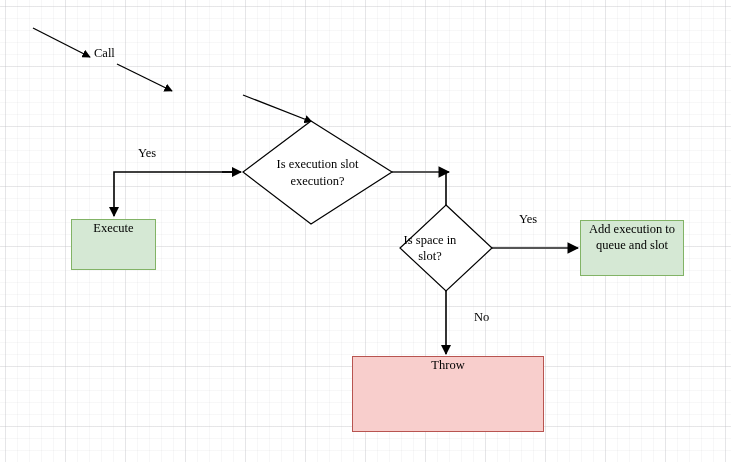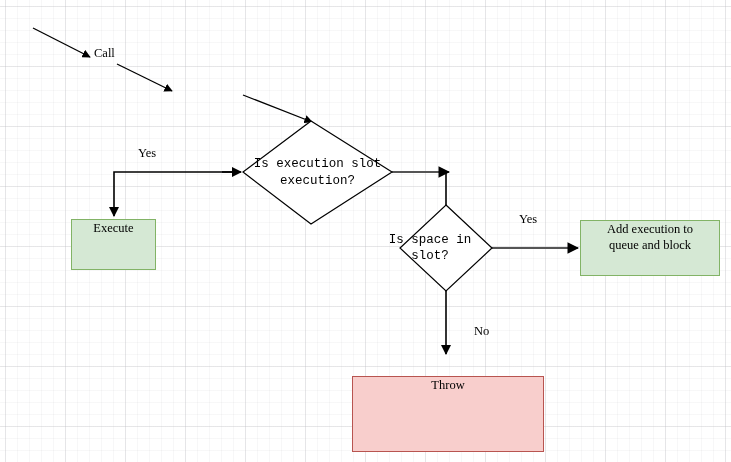--- a/index.html
+++ b/index.html
@@ -64,21 +64,20 @@
     width: 100%;
     height: 100%;
     display: flex;
     align-items: center;
     justify-content: center;
     text-align: center;
     font-size: 12.5px;
     line-height: 1.3;
     color: #000;
     pointer-events: none;
-    font-family: Liberation Mono, monospace;
   }
   .edge-label {
     position: absolute;
     color: #000000;
     font-size: 12.5px;
     line-height: 1.25;
     text-align: left;
     white-space: nowrap;
   }
   .edge-label.two-line {
@@ -135,35 +134,35 @@
         <span>Is space in</span><br>
         <span>slot?</span>
       </div>
     </div>
   </div>
 
   <div class="node box box-green" style="left:71px; top:219px; width:85px; height:51px;">
     <span>Execute</span>
   </div>
 
-  <div class="node box box-green" style="left:580px; top:220px; width:140px; height:56px;">
+  <div class="node box box-green" style="left:580px; top:220px; width:104px; height:56px;">
     <div>
       <span>Add execution to</span><br>
-      <span>queue and block</span>
+      <span>queue and slot</span>
     </div>
   </div>
 
-  <div class="node box box-red" style="left:352px; top:356px; width:192px; height:76px;margin-top:20px;">
+  <div class="node box box-red" style="left:352px; top:356px; width:192px; height:76px;">
     <div>
       <span>Throw</span><br>
     </div>
   </div>
 
   <div class="edge-label" style="left:94px; top:46px;">Call</div>
 
 
   <div class="edge-label" style="left:138px; top:146px;">Yes</div>
 
   <div class="edge-label" style="left:519px; top:212px;">Yes</div>
 
-  <div class="edge-label" style="left:474px; top:324px;">No</div>
+  <div class="edge-label" style="left:474px; top:310px;">No</div>
 
 </div>
 
 </body></html>

